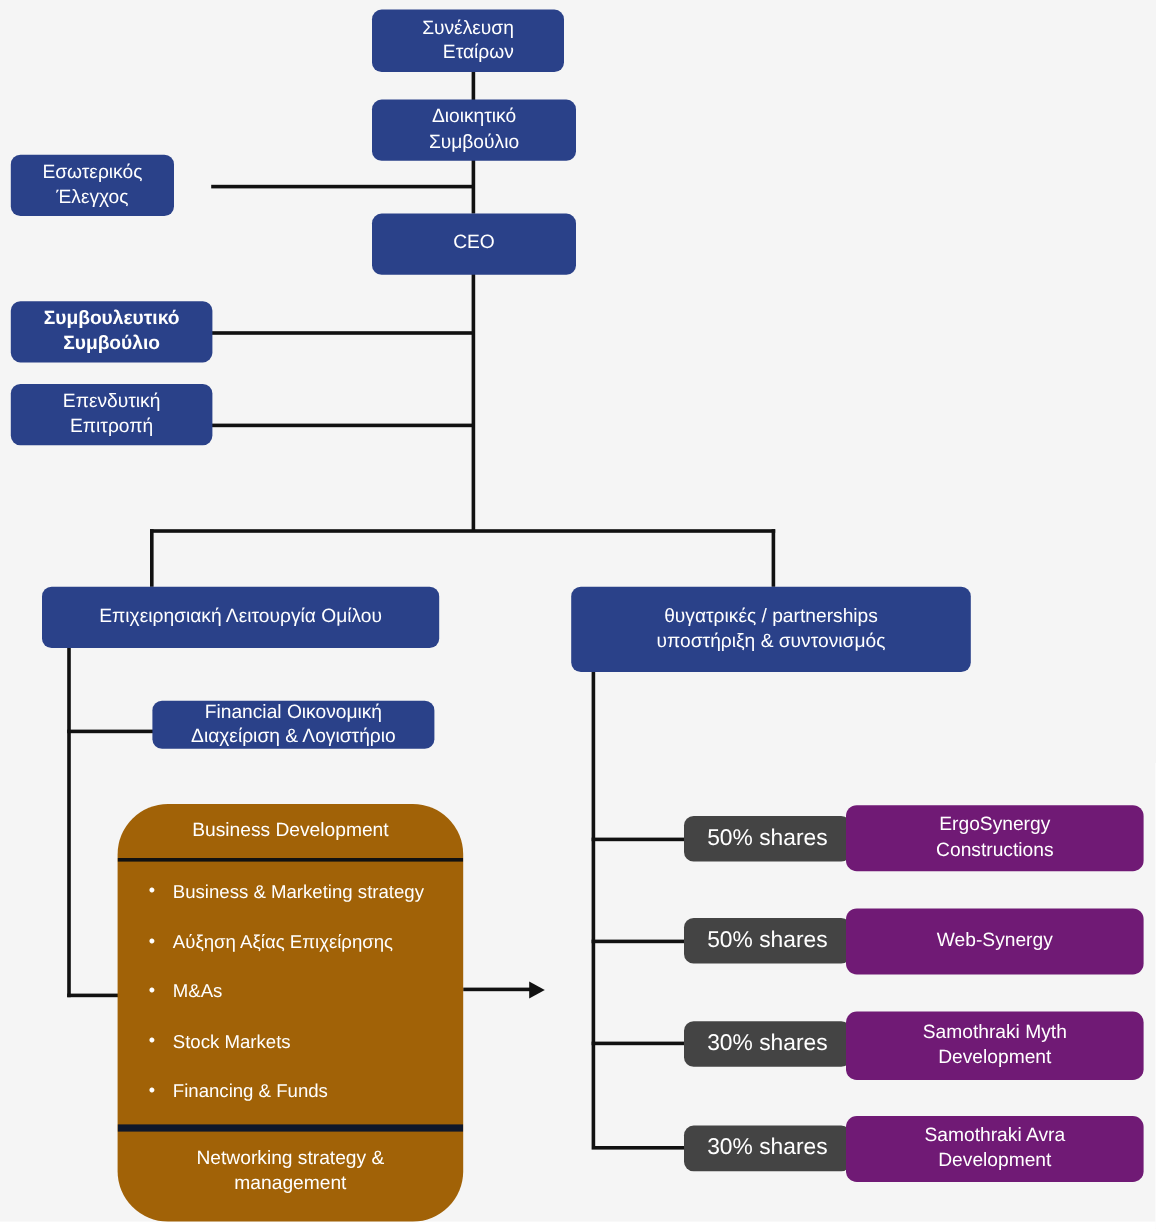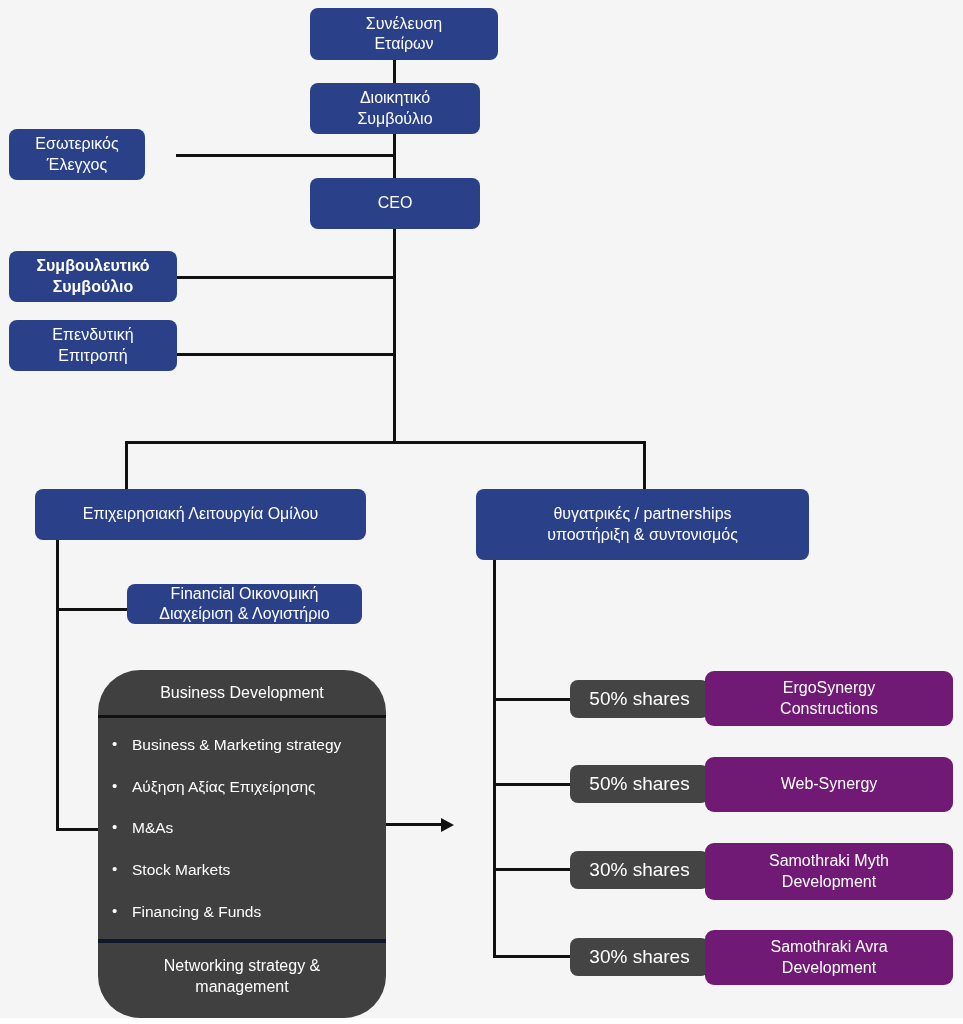--- a/index.html
+++ b/index.html
@@ -43,41 +43,41 @@
     position: absolute;
     width: 0; height: 0;
     border-top: 7px solid transparent;
     border-bottom: 7px solid transparent;
     border-left: 13px solid #111111;
   }
 
   
   #bd-card {
     position: absolute;
-    background: #404040;
+    background: #a16207;
     color: #fff;
     border-radius: 42px;
     overflow: hidden;
     display: flex;
     flex-direction: column;
   }
   #bd-head {
     flex: 0 0 auto;
     text-align: center;
     font-size: 16px;
     padding: 14px 10px 13px;
     border-bottom: 3px solid #111111;
   }
   #bd-list {
     flex: 1 1 auto;
     display: flex;
     flex-direction: column;
     justify-content: space-around;
-    padding: 6px 0 6px 0;
-    border-bottom: 4px solid #0f172a;
+    padding: 6px 0 6px 12px;
+    border-bottom: 6px solid #0f172a;
   }
   #bd-list li {
     list-style: none;
     font-size: 15.5px;
     padding-left: 34px;
     position: relative;
     line-height: 1.2;
   }
   #bd-list li::before {
     content: "\2022";
@@ -118,21 +118,21 @@
 
   <div class="ln lv" style="left:493px; top:560px; height:395px;"></div>
   <div class="ln lh" style="left:493px; top:698px; width:83px;"></div>
   <div class="ln lh" style="left:493px; top:783px; width:83px;"></div>
   <div class="ln lh" style="left:493px; top:868px; width:83px;"></div>
   <div class="ln lh" style="left:493px; top:955px; width:83px;"></div>
 
   <div class="arrow-line" style="left:386px; top:823px; width:58px;"></div>
   <div class="arrow-head" style="left:441px; top:818px;"></div>
 
-  <div class="node" style="left:310px; top:8px;  width:188px; height:52px;">Συνέλευση
+  <div class="node" style="left:310px; top:8px;  width:160px; height:52px;text-align:right;">Συνέλευση
 Εταίρων</div>
 
   <div class="node" style="left:310px; top:83px; width:170px; height:51px;">Διοικητικό
 Συμβούλιο</div>
 
   <div class="node" style="left:310px; top:178px; width:170px; height:51px;">CEO</div>
 
   <div class="node" style="left:9px; top:129px; width:136px; height:51px;">Εσωτερικός
 Έλεγχος</div>
 

